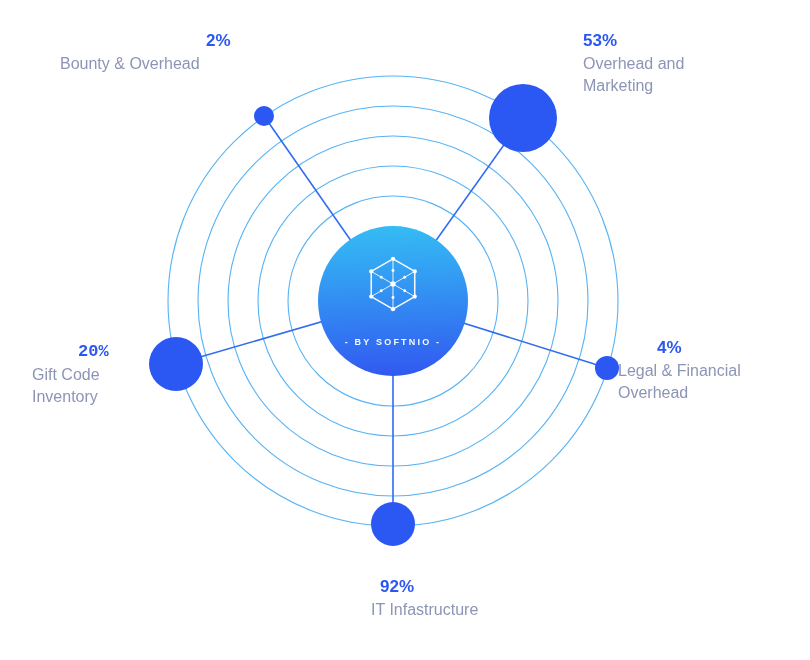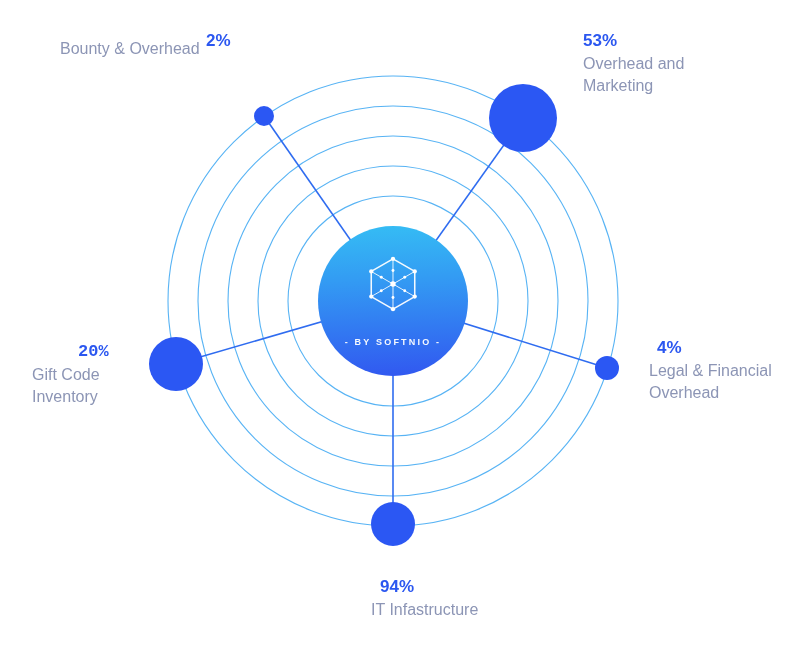--- a/index.html
+++ b/index.html
@@ -24,25 +24,25 @@
   .center-caption{
     color:rgba(255,255,255,.95);
     font-size:9px;font-weight:600;
     letter-spacing:2.2px;text-transform:uppercase;
     white-space:nowrap;
   }
   .lbl{position:absolute;}
   .pct{color:#2b57f0;font-weight:700;font-size:17px;}
   .name{color:#8c95b5;font-weight:500;font-size:16px;line-height:22px;}
   .pct-bounty{left:206px;top:31px;}
-  .name-bounty{left:60px;top:38px;white-space:nowrap;}
+  .name-bounty{left:60px;top:53px;white-space:nowrap;}
   .pct-branding{left:583px;top:31px;text-align:right;}
   .name-branding{left:583px;top:53px;width:150px;}
   .pct-legal{left:657px;top:338px;}
-  .name-legal{left:649px;top:360px;width:150px;}
+  .name-legal{left:618px;top:360px;width:150px;}
   .pct-it{left:380px;top:577px;}
   .name-it{left:371px;top:599px;white-space:nowrap;}
   .pct-gift{left:78px;top:342px;font-family:Liberation Mono, monospace;}
   .name-gift{left:32px;top:364px;width:115px;}
 </style>
 </head>
 <body>
 
 <div class="stage">
 
@@ -102,19 +102,19 @@
 
   <div class="lbl pct pct-bounty">2%</div>
   <div class="lbl name name-bounty">Bounty &amp; Overhead</div>
 
   <div class="lbl pct pct-branding">53%</div>
   <div class="lbl name name-branding">Overhead and Marketing</div>
 
   <div class="lbl pct pct-legal">4%</div>
   <div class="lbl name name-legal">Legal &amp; Financial Overhead</div>
 
-  <div class="lbl pct pct-it">94%</div>
+  <div class="lbl pct pct-it">92%</div>
   <div class="lbl name name-it">IT Infastructure</div>
 
   <div class="lbl pct pct-gift">20%</div>
   <div class="lbl name name-gift">Gift Code Inventory</div>
 
 </div>
 
 </body></html>

